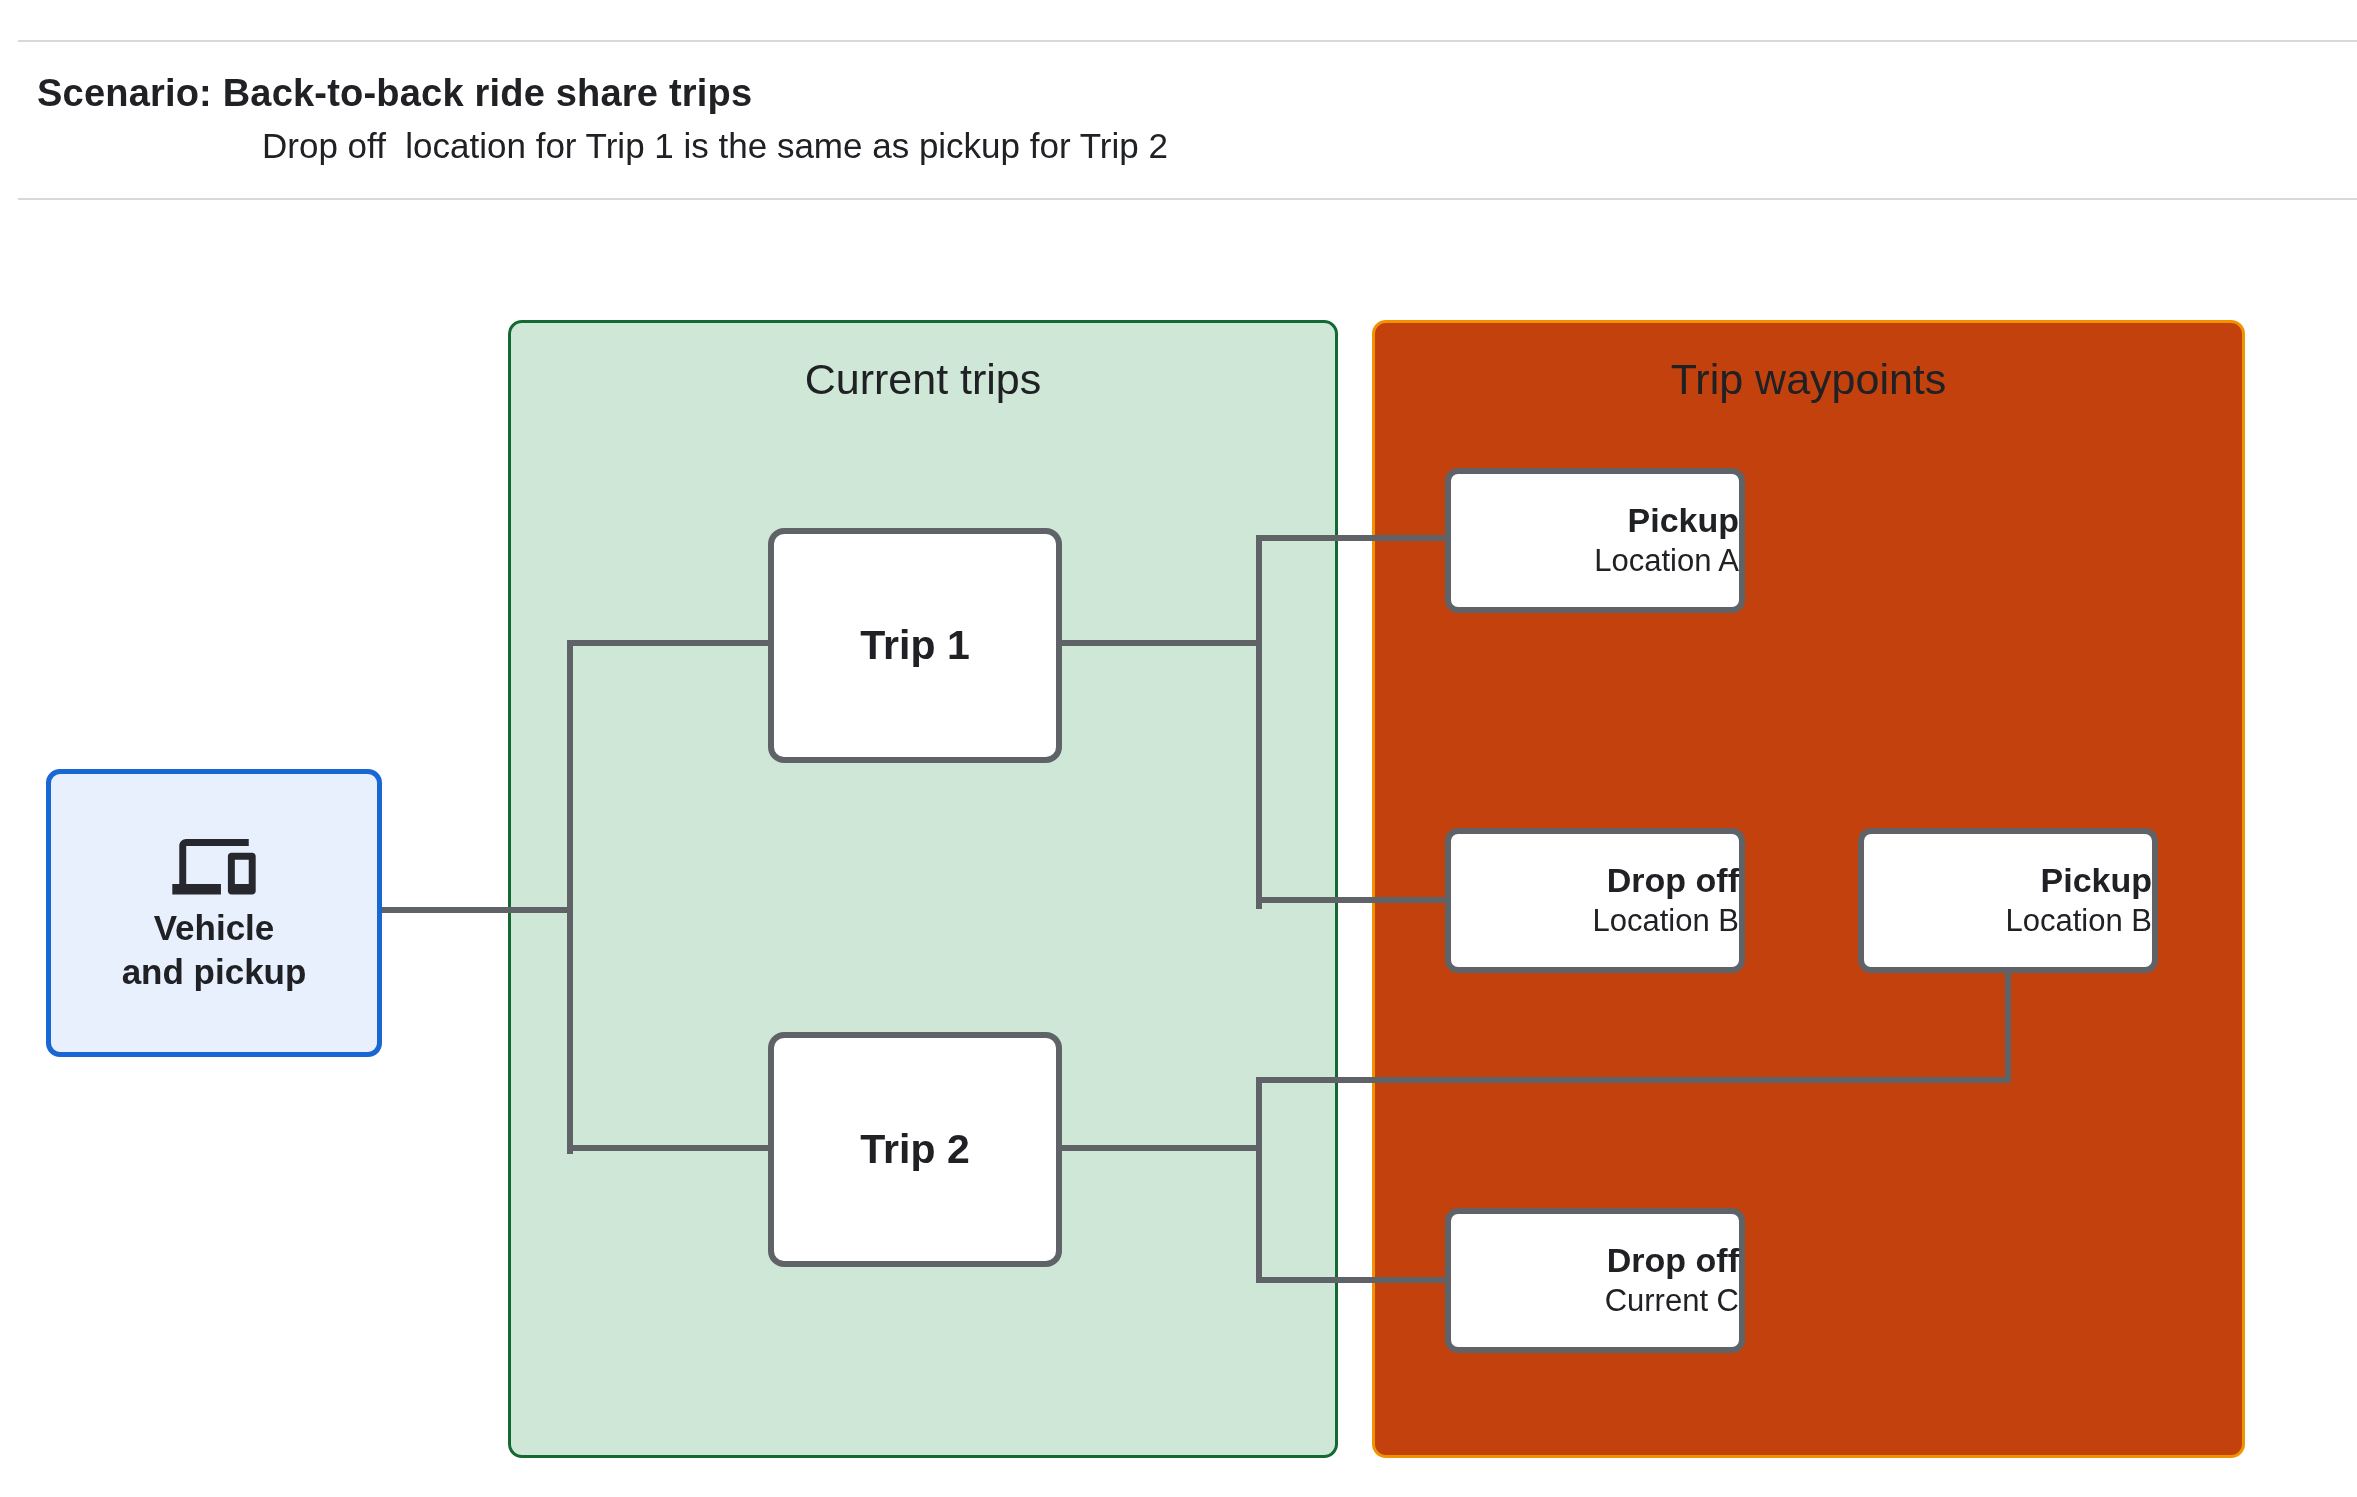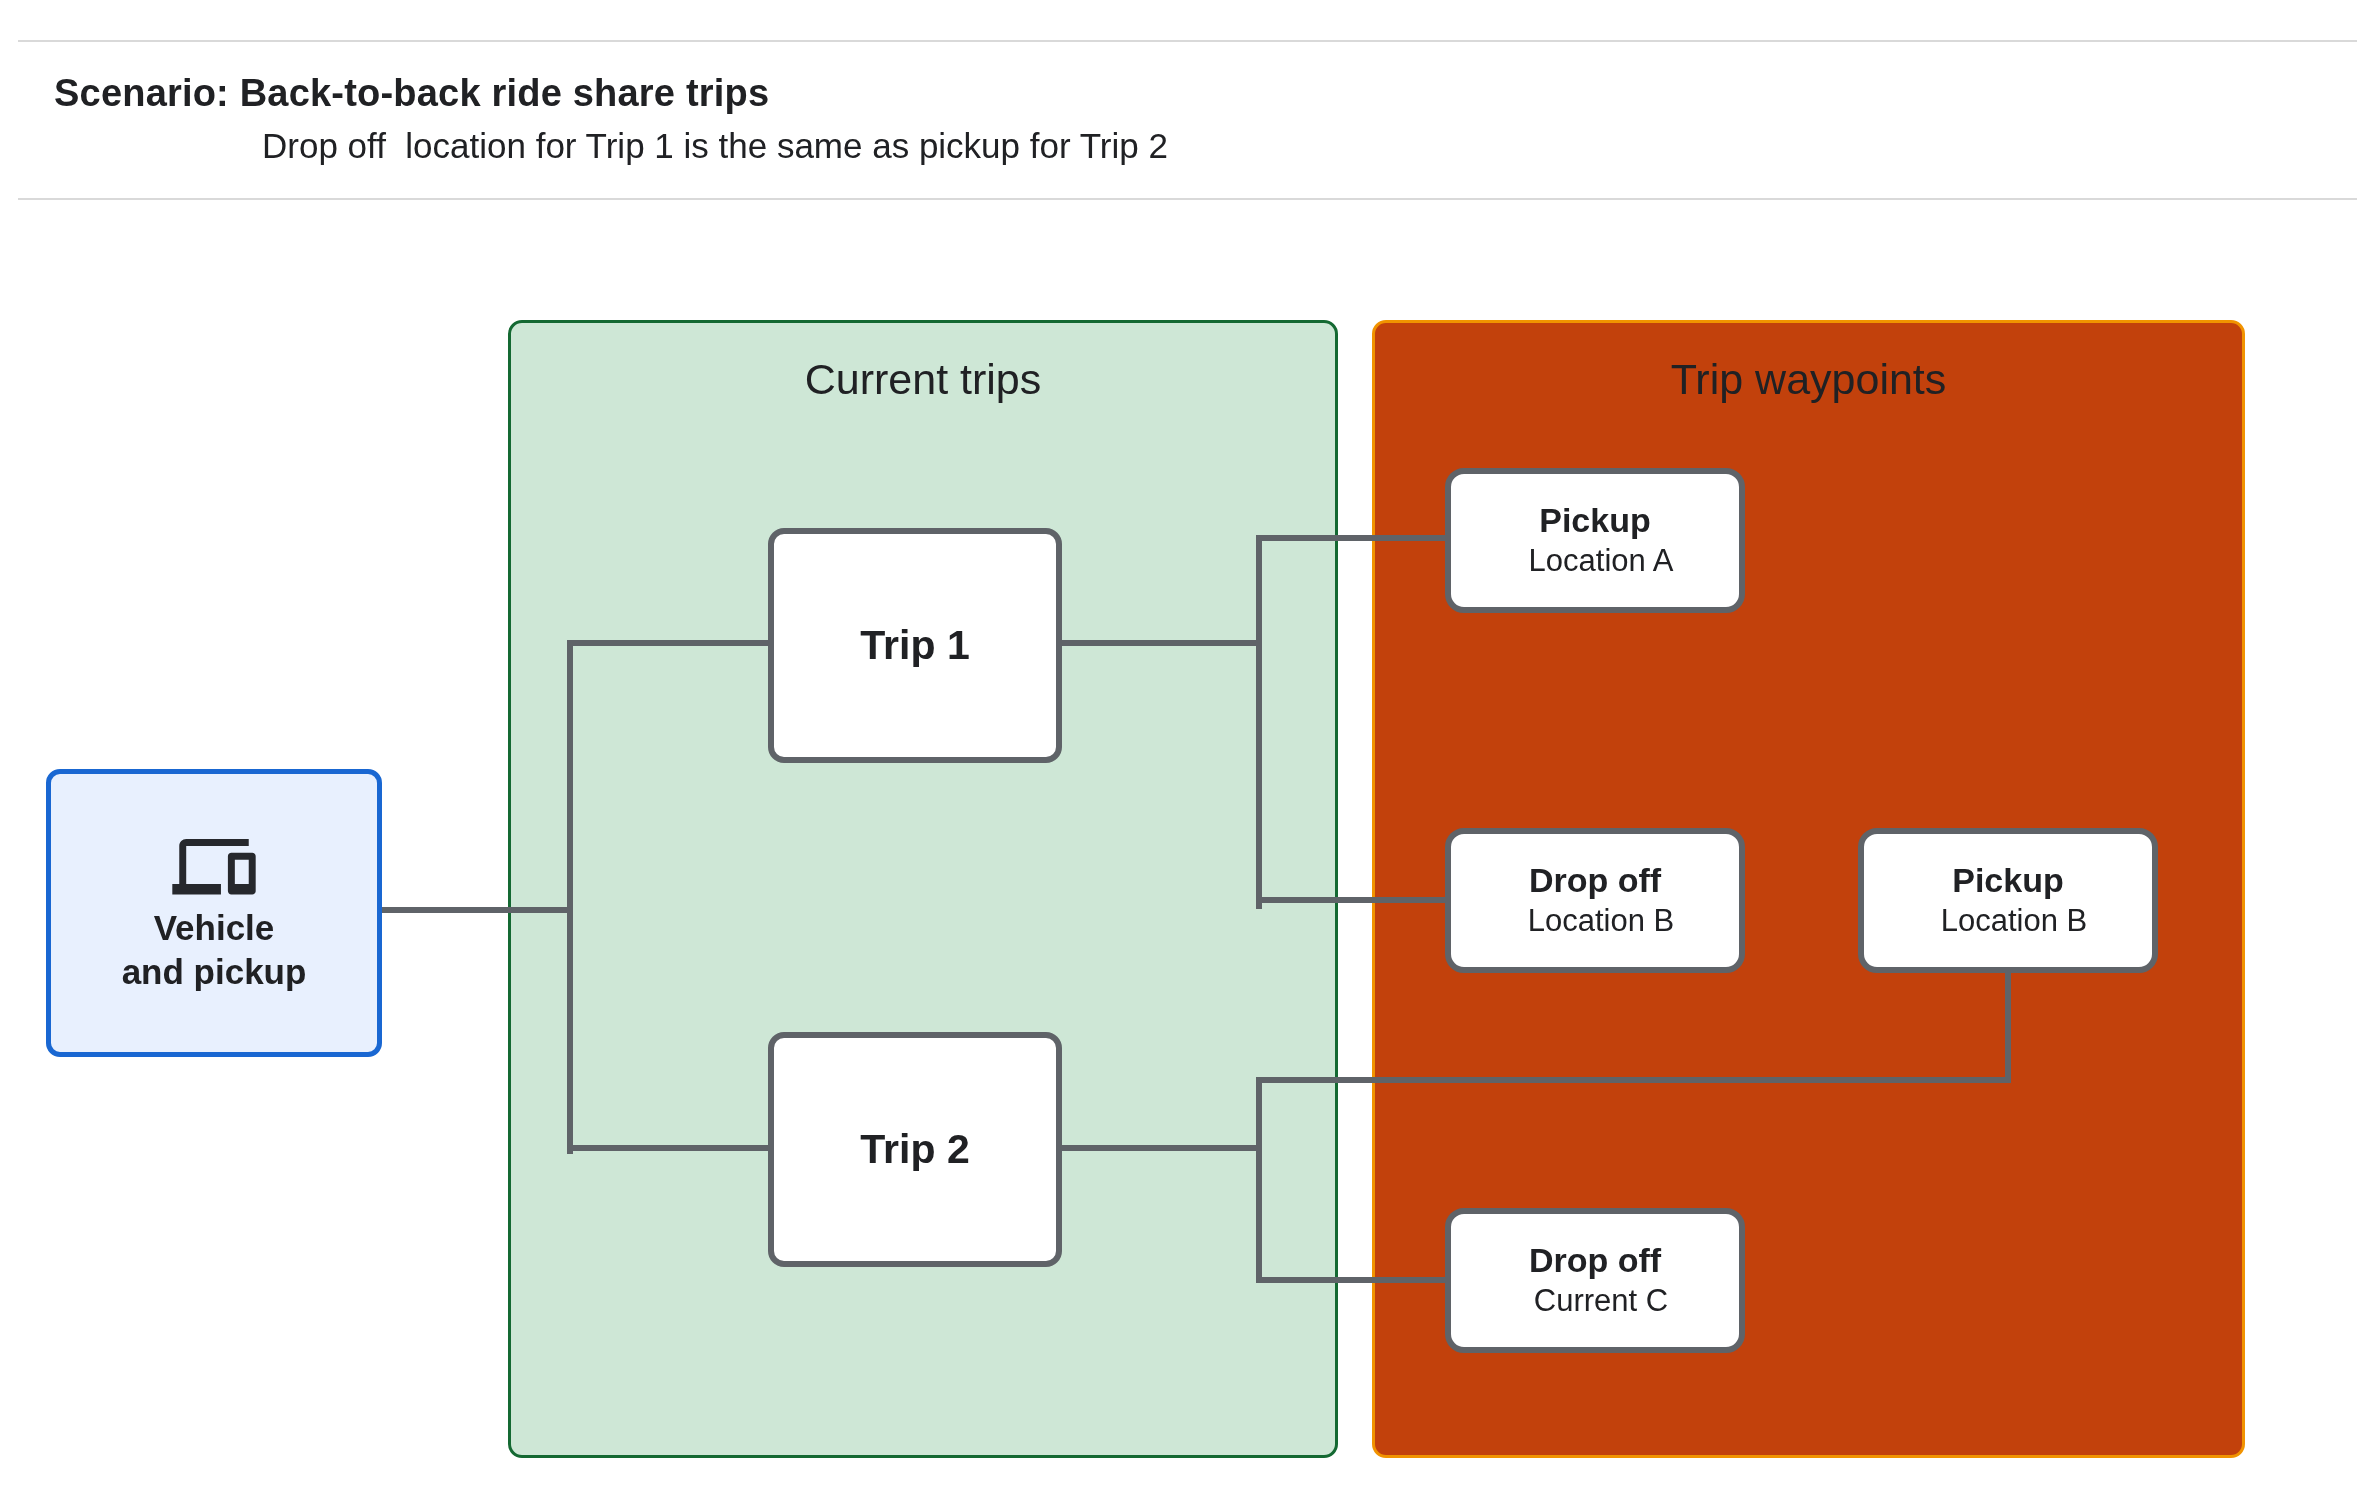--- a/index.html
+++ b/index.html
@@ -15,21 +15,21 @@
     position: absolute;
     left: 18px;
     right: 0;
     height: 2px;
     background: #d9d9d9;
   }
   .rule-top { top: 40px; }
   .rule-bottom { top: 198px; }
   .title {
     position: absolute;
-    left: 54px;
+    left: 37px;
     top: 72px;
     font-size: 38px;
     font-weight: bold;
     letter-spacing: 0.2px;
   }
   .subtitle {
     position: absolute;
     left: 262px;
     top: 126px;
     font-size: 35px;
@@ -101,21 +101,21 @@
     font-size: 35px;
     font-weight: bold;
     text-align: center;
     line-height: 1.25;
     color: #202124;
   }
   .node-trip1 { left: 768px; top: 528px;  width: 294px; height: 235px; }
   .node-trip2 { left: 768px; top: 1032px; width: 294px; height: 235px; }
   .trip-label { font-size: 41px; font-weight: bold; }
 
-  .node-waypoint { border-radius: 19px; }
+  .node-waypoint { border-radius: 13px; align-items: flex-end; }
   .node-wp-a { left: 1445px; top: 468px;  width: 300px; height: 145px; }
   .node-wp-b { left: 1445px; top: 828px;  width: 300px; height: 145px; }
   .node-wp-b2{ left: 1858px; top: 828px;  width: 300px; height: 145px; }
   .node-wp-c { left: 1445px; top: 1208px; width: 300px; height: 145px; }
   .wp-title   { font-size: 34px; font-weight: bold; line-height: 1.2; }
   .wp-subtitle{ font-size: 31px; font-weight: normal; line-height: 1.3; margin-left: 12px; }
 
   .devices-icon-svg { display: block; }
 </style>
 </head>

